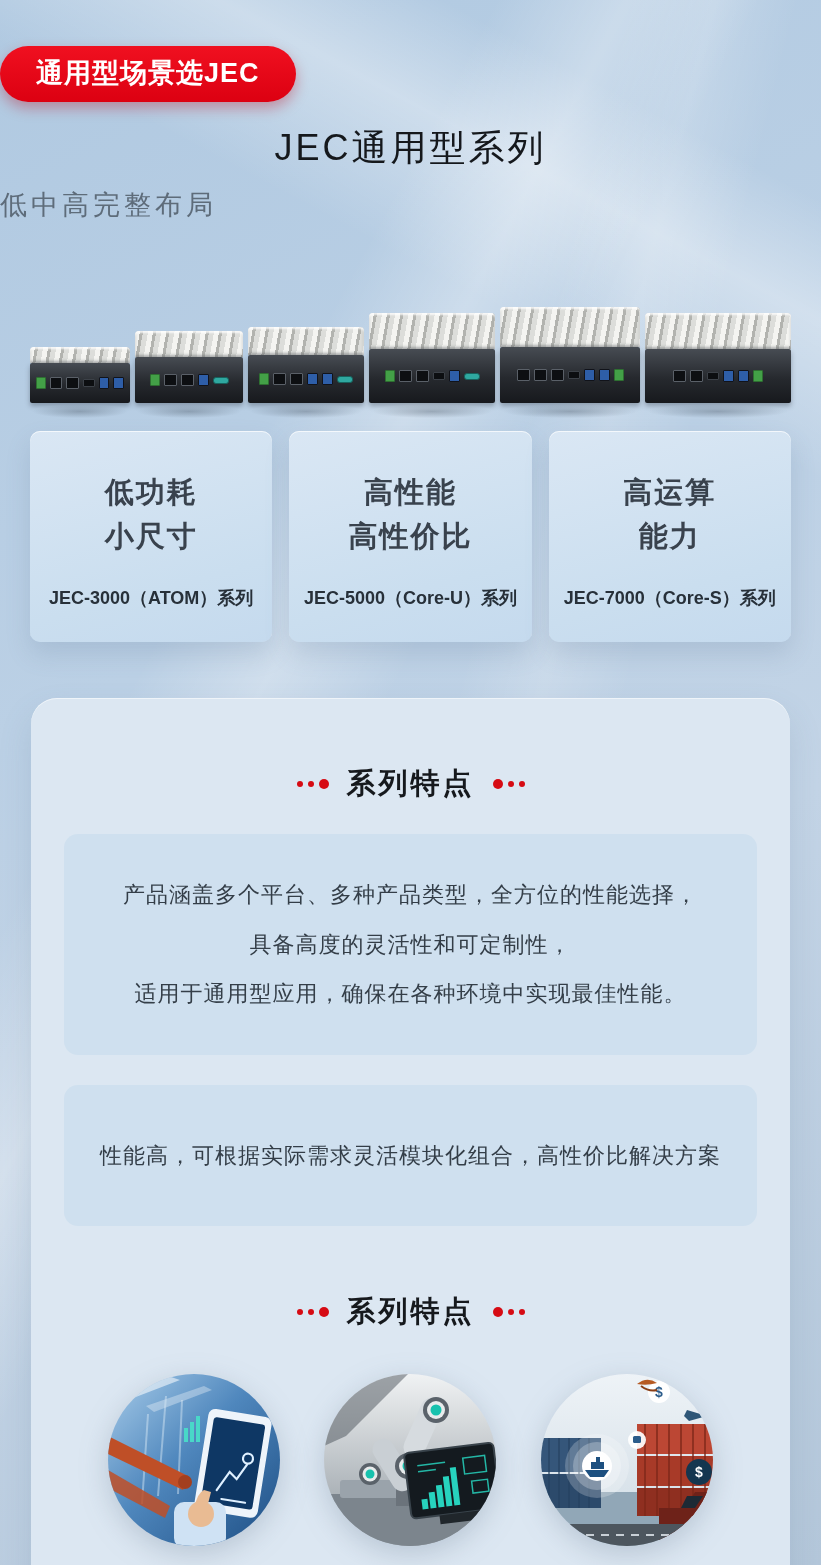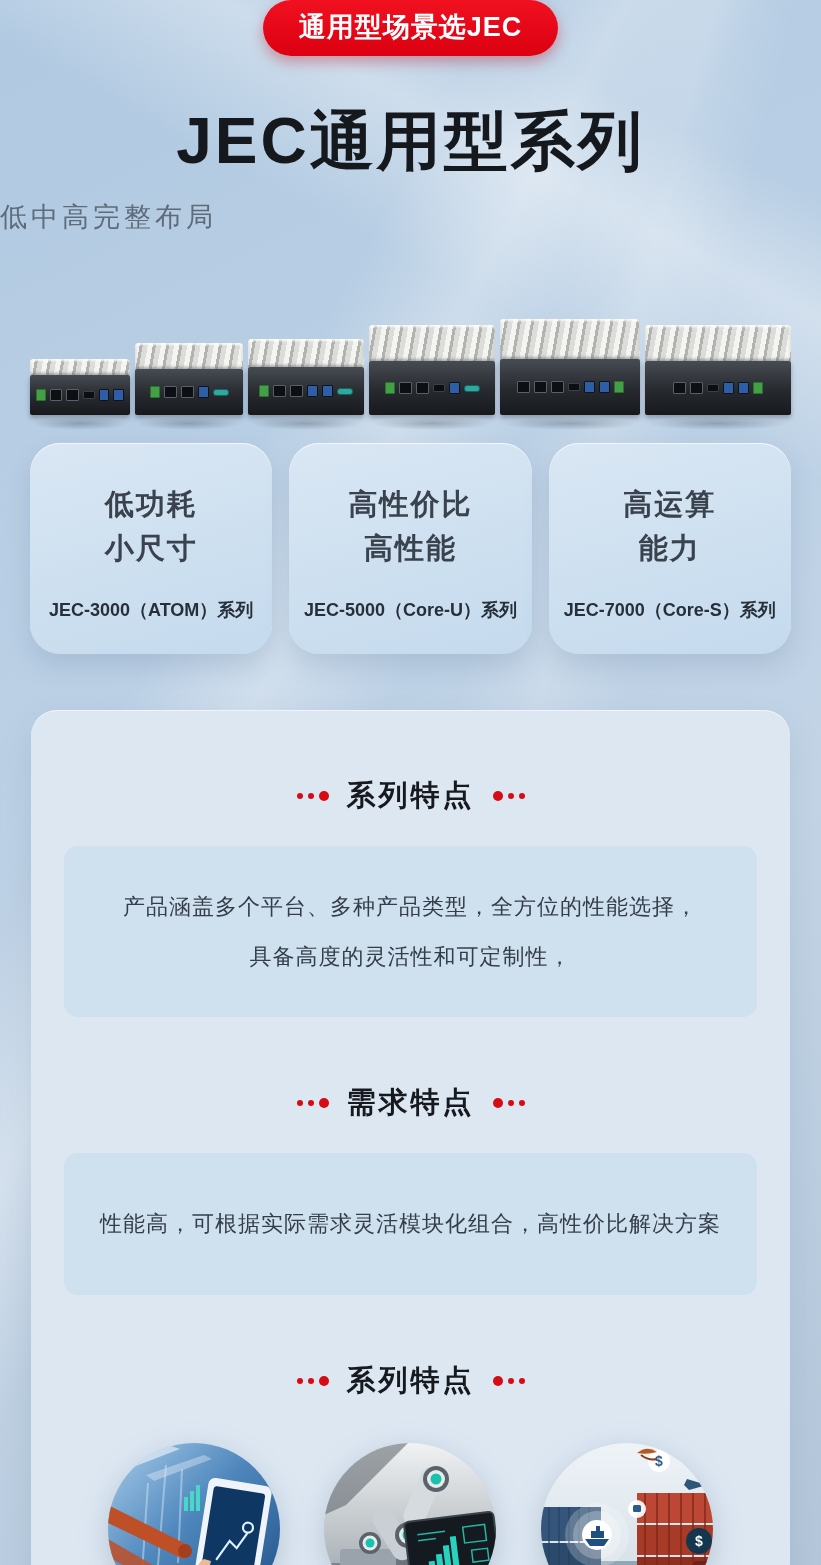--- a/index.html
+++ b/index.html
@@ -13,30 +13,30 @@
   .page::before { 
     content:""; position:absolute; inset:0; pointer-events:none;
     background:
       linear-gradient(118deg, rgba(255,255,255,0) 30%, rgba(255,255,255,.30) 38%, rgba(255,255,255,0) 46%),
       linear-gradient(104deg, rgba(255,255,255,0) 52%, rgba(255,255,255,.18) 59%, rgba(255,255,255,0) 66%),
       linear-gradient(28deg,  rgba(255,255,255,0) 76%, rgba(255,255,255,.35) 84%, rgba(255,255,255,0) 90%);
   }
   .content { position:relative; z-index:1; }
 
   
-  .badge-row { display:flex; justify-content:center; }
+  .badge-row { display:flex; justify-content:flex-start; padding-top:46px; }
   .badge {
     background:linear-gradient(180deg,#f01020,#dc0011);
     color:#fff; font-size:27px; font-weight:700; letter-spacing:1px;
     padding:9px 36px 11px; border-radius:999px;
     box-shadow:0 6px 14px rgba(190,10,25,.35);
   }
   .page-title {
-    margin-top:42px; text-align:center;
-    font-size:64px; font-weight:700; color:#15181c; letter-spacing:3px;
+    margin-top:22px; text-align:center;
+    font-size:36px; font-weight:400; color:#15181c; letter-spacing:3px;
   }
   .page-subtitle {
     margin-top:14px; text-align:left;
     font-size:27px; color:#5e6c7a; letter-spacing:4px;
   }
 
   
   .lineup {
     margin-top:30px; height:150px; padding:0 26px;
     display:flex; align-items:flex-end; justify-content:center; gap:5px;
@@ -59,21 +59,21 @@
   .pt { display:inline-block; height:12px; border-radius:1px; }
   .pt.green { width:10px; background:#43a047; border:1px solid #2e7031; }
   .pt.lan   { width:13px; background:#0d0f12; border:1px solid #5a6068; }
   .pt.usb   { width:11px; background:#2e5ea8; border:1px solid #11131a; }
   .pt.dp    { width:12px; height:8px; background:#0c0e11; border:1px solid #3c4148; }
   .pt.db9   { width:16px; height:7px; background:#2fa8a0; border:1px solid #17635e; border-radius:3px; }
 
   
   .cards { margin:28px 30px 0; display:flex; gap:17px; }
   .card {
-    flex:1; text-align:center; border-radius:30px; padding:40px 8px 32px;
+    flex:1; text-align:center; border-radius:10px; padding:40px 8px 32px;
     background:linear-gradient(165deg,#dae7f4 0%,#cadeef 70%,#c5daee 100%);
     box-shadow:0 12px 24px rgba(96,122,150,.20), inset 0 1px 0 rgba(255,255,255,.7);
   }
   .card-title { font-size:29px; font-weight:700; color:#39424d; line-height:1.5; letter-spacing:2px; }
   .card-model { margin-top:28px; font-size:18px; font-weight:600; color:#273039; }
 
   
   .panel {
     margin:56px 31px 0; border-radius:26px; background:#dce7f2;
     padding:66px 33px 78px;
@@ -185,22 +185,22 @@
     <div class="cards">
       <div class="card">
         <div class="card-title">
           <div>低功耗</div>
           <div>小尺寸</div>
         </div>
         <div class="card-model">JEC-3000（ATOM）系列</div>
       </div>
       <div class="card">
         <div class="card-title">
+          <div>高性能</div>
           <div>高性价比</div>
-          <div>高性能</div>
         </div>
         <div class="card-model">JEC-5000（Core-U）系列</div>
       </div>
       <div class="card">
         <div class="card-title">
           <div>高运算</div>
           <div>能力</div>
         </div>
         <div class="card-model">JEC-7000（Core-S）系列</div>
       </div>
@@ -217,35 +217,23 @@
         <h2 class="sec-title">系列特点</h2>
         <span class="dots">
             <i class="dot-lg"></i>
             <i class="dot-sm"></i>
             <i class="dot-sm"></i>
           </span>
       </div>
       <div class="text-block">
         <p>产品涵盖多个平台、多种产品类型，全方位的性能选择，</p>
         <p>具备高度的灵活性和可定制性，</p>
-      </div>
-
-      <div class="sec-head gap-lg">
-        <span class="dots">
-            <i class="dot-sm"></i>
-            <i class="dot-sm"></i>
-            <i class="dot-lg"></i>
-          </span>
-        <h2 class="sec-title">需求特点</h2>
-        <span class="dots">
-            <i class="dot-lg"></i>
-            <i class="dot-sm"></i>
-            <i class="dot-sm"></i>
-          </span>
-      </div>
+        <p>适用于通用型应用，确保在各种环境中实现最佳性能。</p>
+      </div>
+
       <div class="text-block single">
         <p>性能高，可根据实际需求灵活模块化组合，高性价比解决方案</p>
       </div>
 
       <div class="sec-head gap-lg">
         <span class="dots">
             <i class="dot-sm"></i>
             <i class="dot-sm"></i>
             <i class="dot-lg"></i>
           </span>

